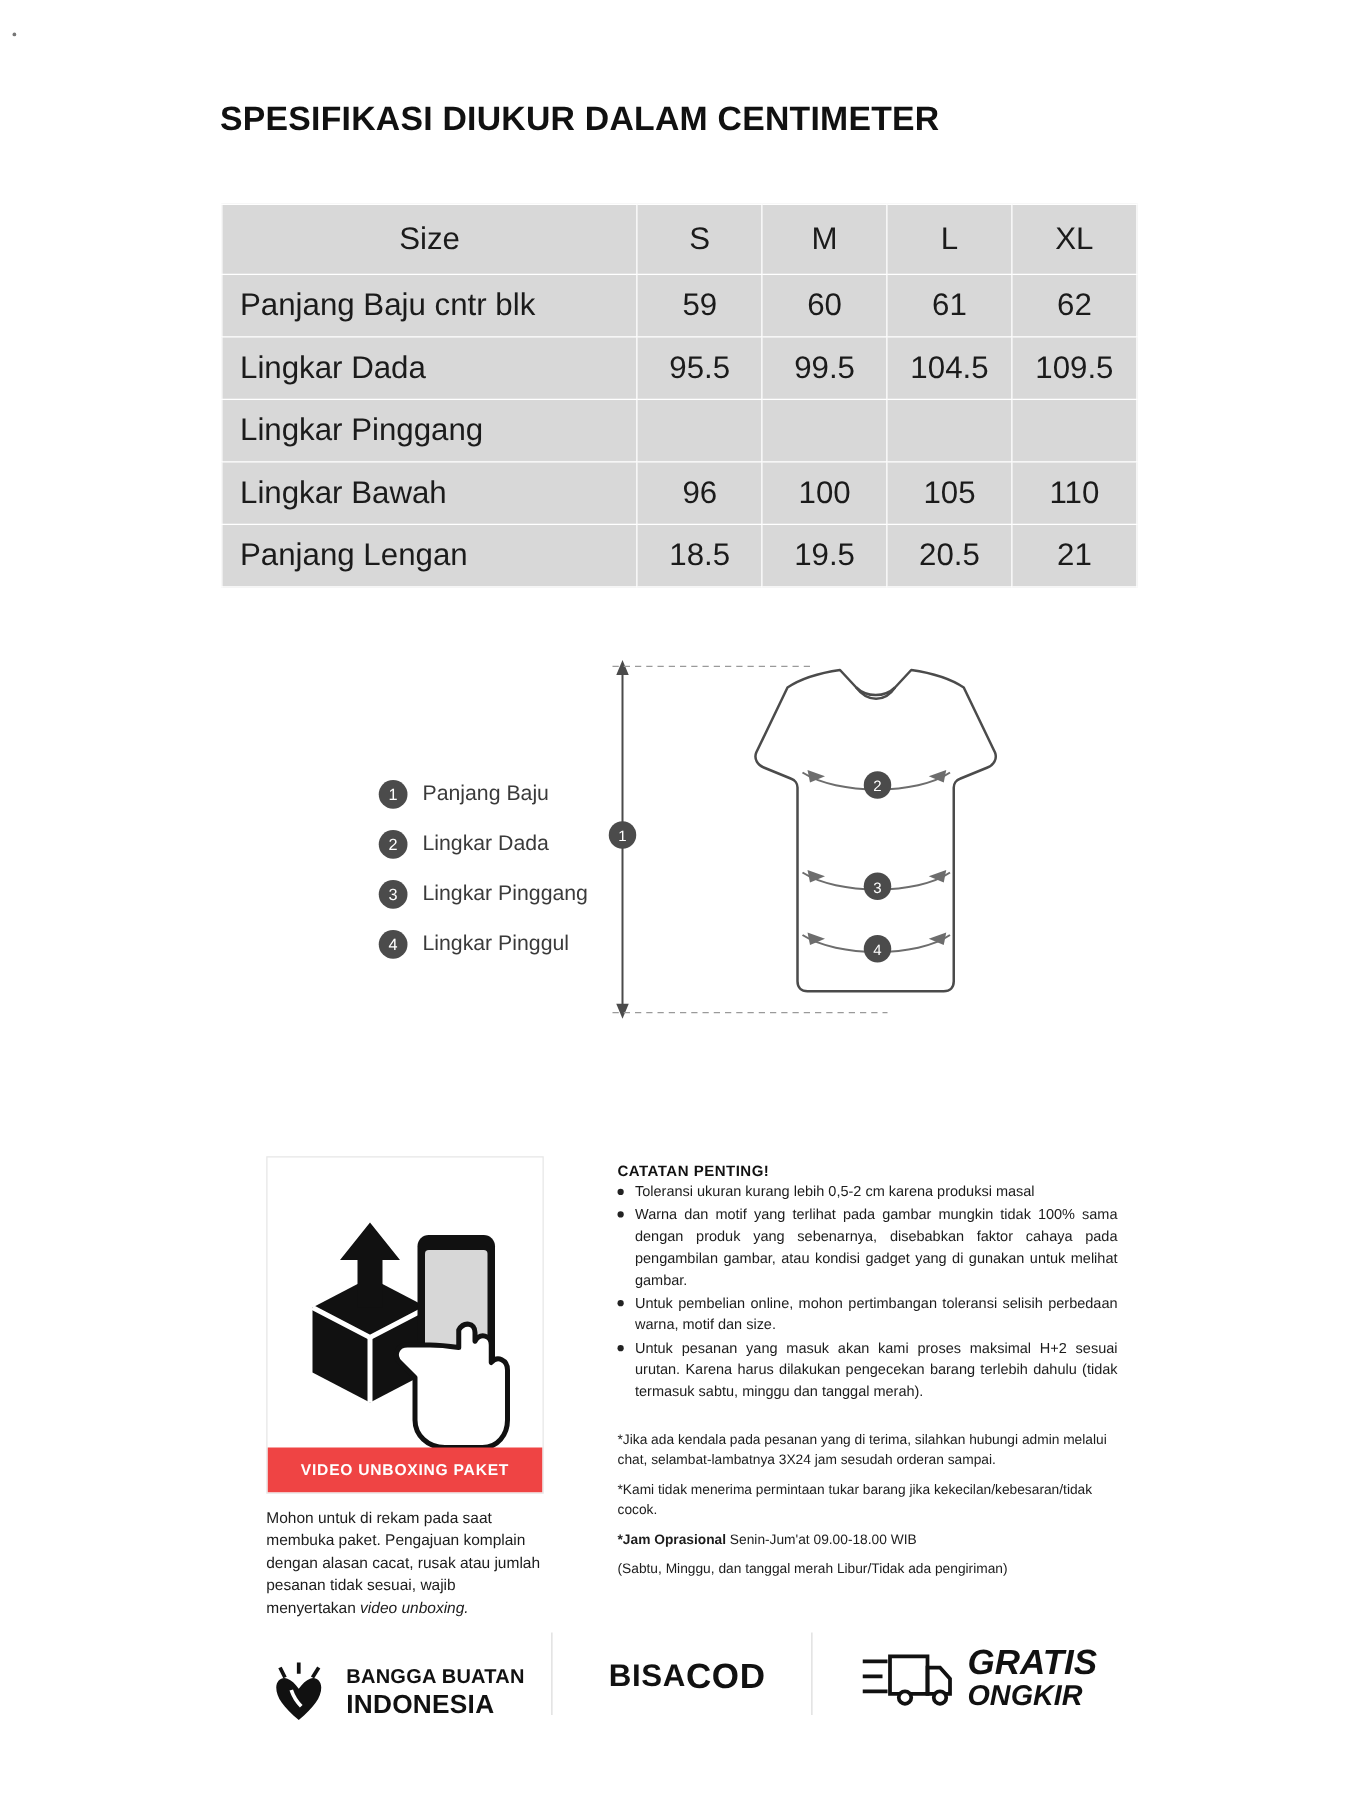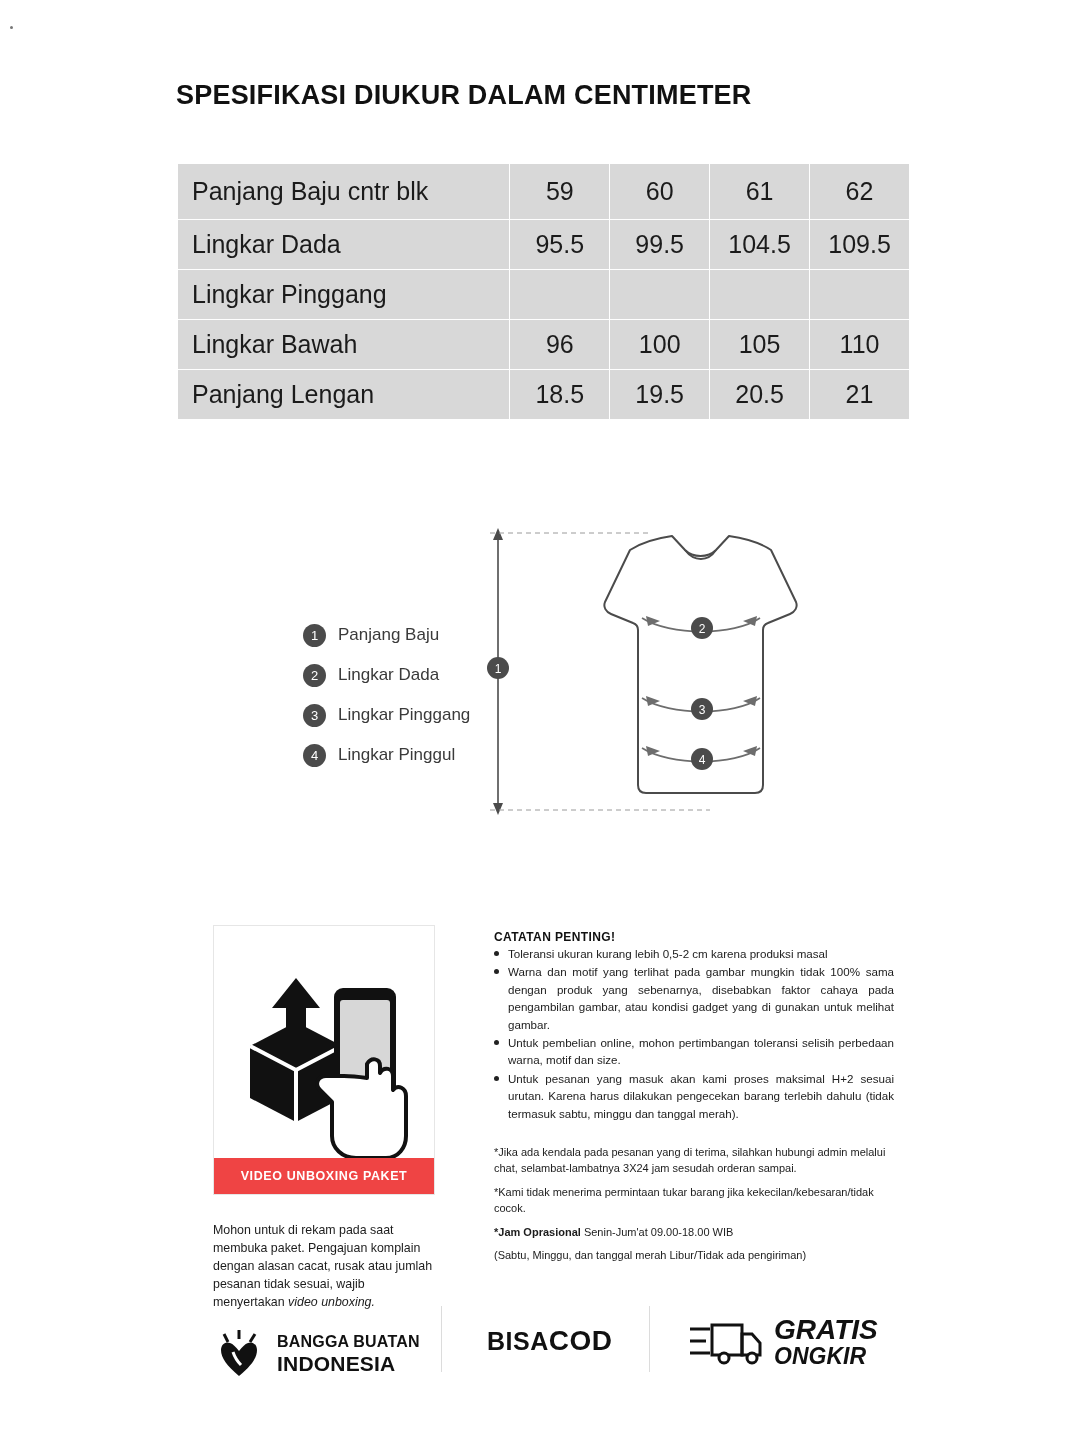--- a/index.html
+++ b/index.html
@@ -62,21 +62,21 @@
   .unbox-img {
     width: 222px; height: 270px; background: #ffffff;
     border: 1px solid #e6e6e6; position: relative; overflow: hidden;
   }
   .unbox-caption-bar {
     position: absolute; left: 0; bottom: 0; width: 100%; height: 36px;
     background: #ef4444; color: #fff; font-size: 12.5px; font-weight: bold;
     letter-spacing: .6px; display: flex; align-items: center; justify-content: center;
   }
   .unbox-text {
-    margin-top: 27px; font-size: 12.4px; line-height: 1.45; color: #1c1c1c;
+    margin-top: 11px; font-size: 12.4px; line-height: 1.45; color: #1c1c1c;
   }
   .unbox-text i { font-style: italic; }
 
   .notes { position: absolute; left: 494px; top: 930px; width: 400px; }
   .notes-title { font-size: 12px; font-weight: bold; letter-spacing: .4px; color: #111; }
   .note-item {
     display: flex; margin-top: 1px; font-size: 11.6px; line-height: 1.5; color: #1c1c1c;
     text-align: justify;
   }
   .note-bullet {
@@ -103,20 +103,27 @@
 <body>
 
 <div class="page">
 
   <div class="corner-dot"></div>
 
   <div class="spec-title">SPESIFIKASI DIUKUR DALAM CENTIMETER</div>
 
   <table class="size-table">
     <tbody>
+        <tr>
+      <td class="lbl-head">Size</td>
+      <td class="val">S</td>
+      <td class="val">M</td>
+      <td class="val">L</td>
+      <td class="val">XL</td>
+    </tr>
     <tr>
       <td class="lbl">Panjang Baju cntr blk</td>
       <td class="val">59</td>
       <td class="val">60</td>
       <td class="val">61</td>
       <td class="val">62</td>
     </tr>
     <tr>
       <td class="lbl">Lingkar Dada</td>
       <td class="val">95.5</td>

